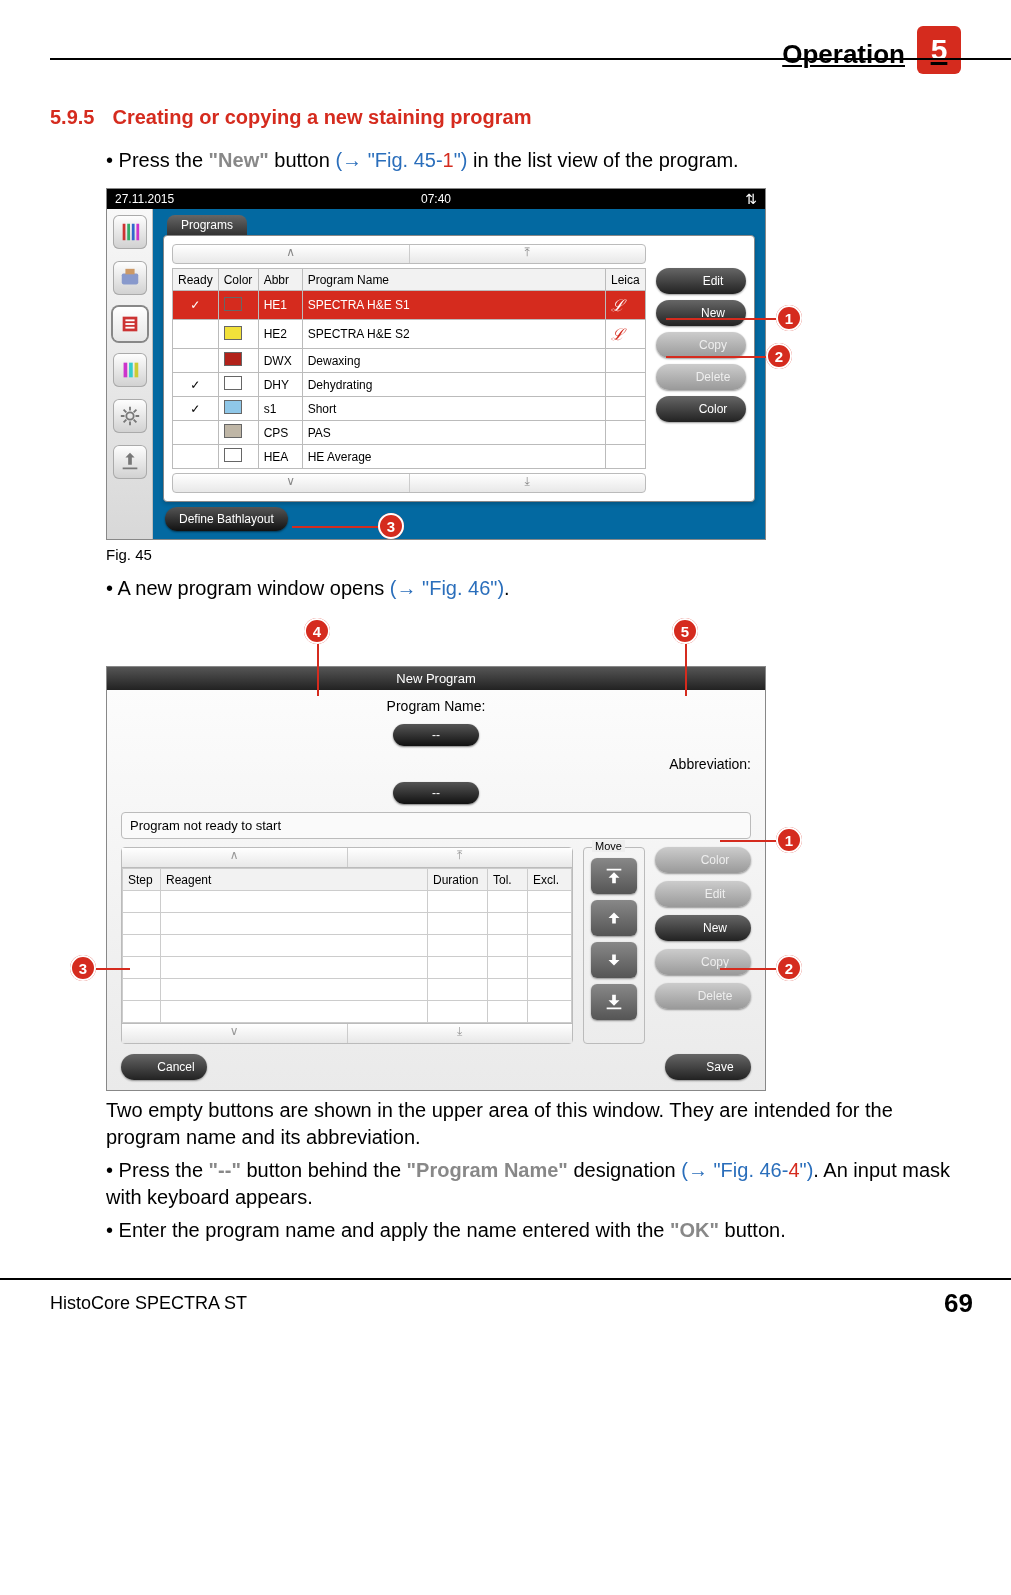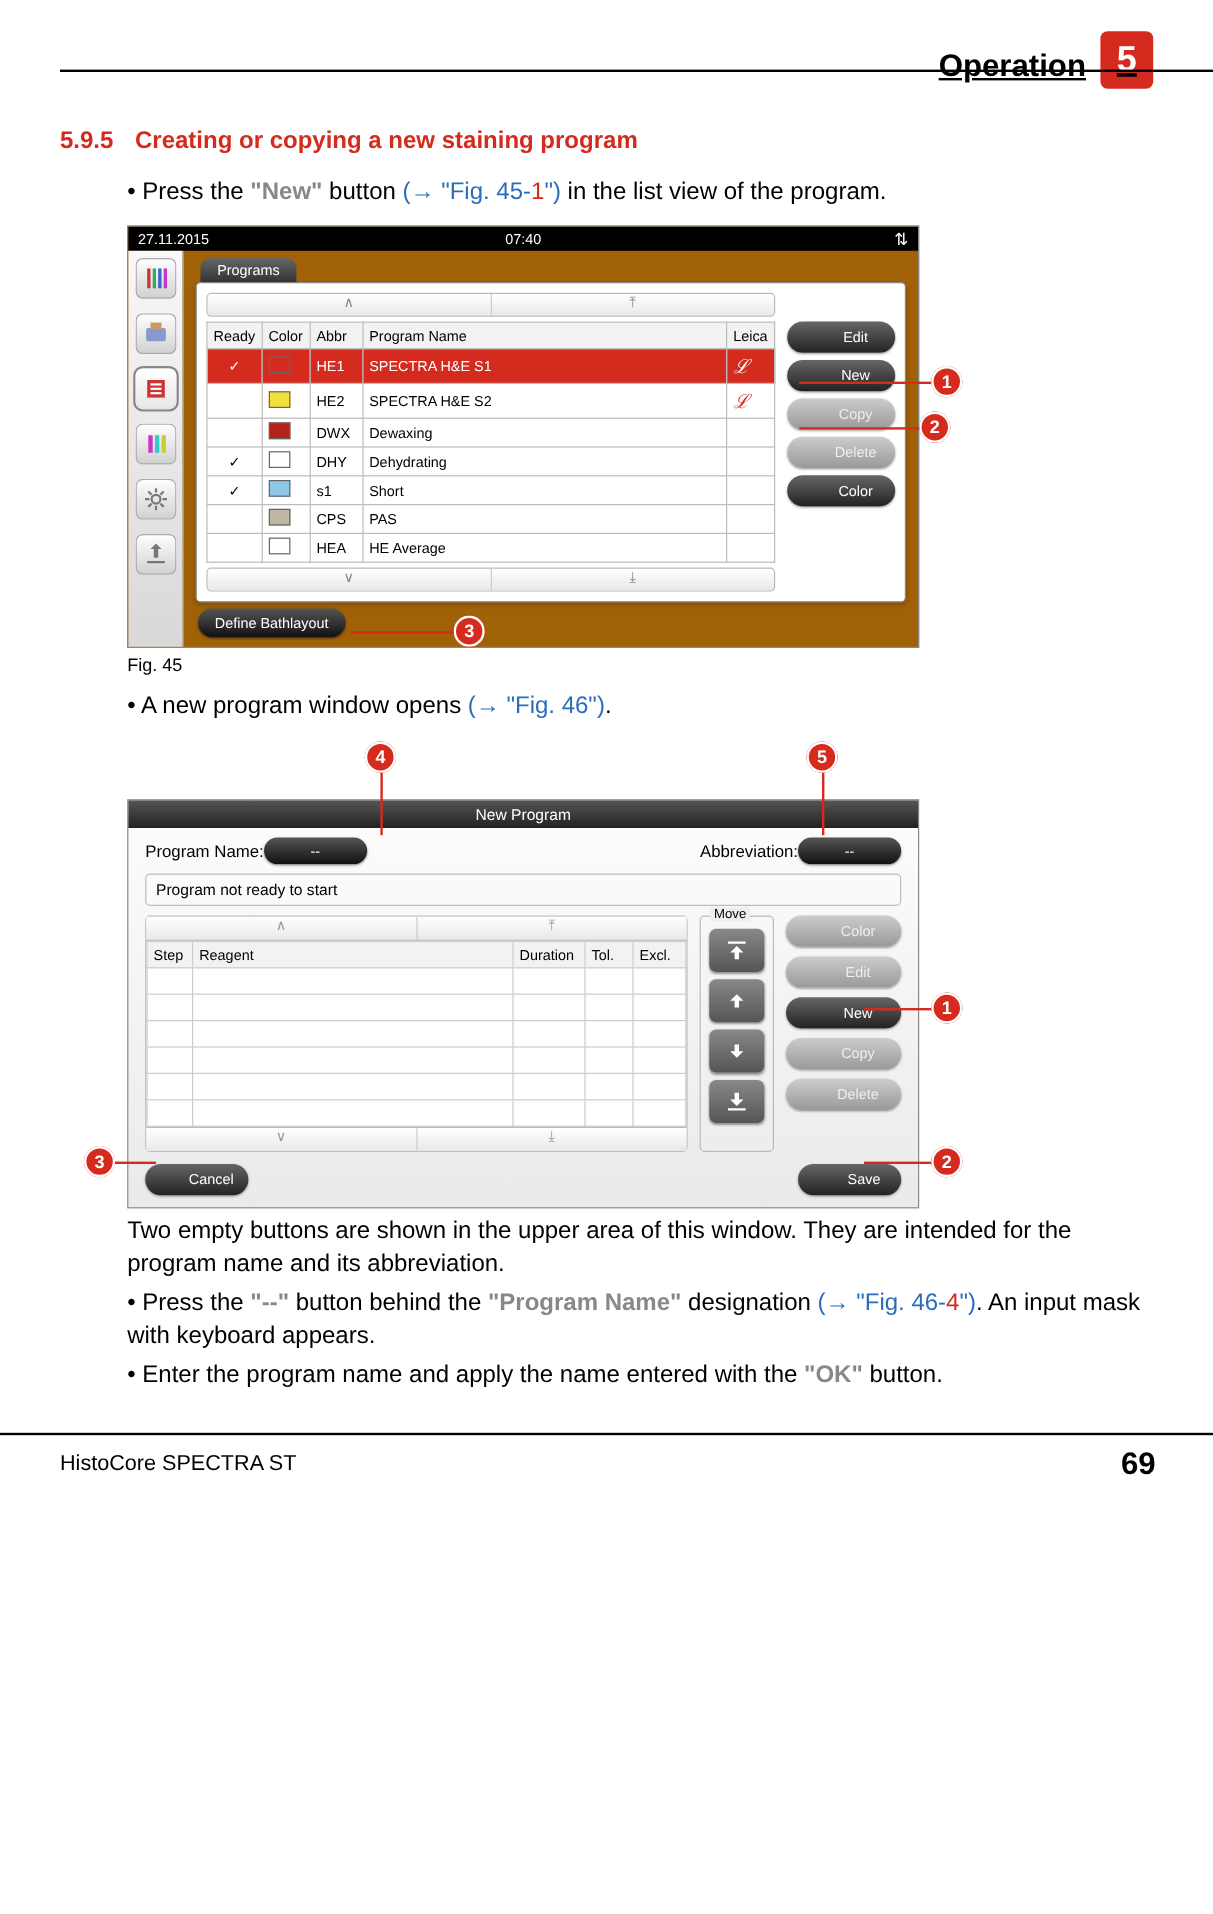--- a/index.html
+++ b/index.html
@@ -48,21 +48,21 @@
   .sec-num { display: inline-block; margin-right: 18px; }
   .body-text { font-size: 20px; line-height: 1.35; margin-left: 56px; }
   .bullet { margin: 6px 0; }
   .body-text .gray { color: #888; font-weight: bold; }
   .body-text .link { color: #2a6ebb; }
   .body-text .link .red { color: #d52b1e; }
   .fig-caption { font-size: 15px; margin: 6px 0 12px 56px; }
 
   
   .fig45-wrap { margin: 14px 0 4px 56px; width: 660px; position: relative; }
-  .fig45-frame { border: 1px solid #888; background: #a16207; }
+  .fig45-frame { border: 1px solid #888; background: #0369a1; }
   .fig45-top {
     background: #000; color: #fff; font-size: 12px;
     display: flex; align-items: center; justify-content: space-between;
     padding: 2px 8px; height: 20px;
   }
   .fig45-top .center { position: absolute; left: 0; right: 0; text-align: center; }
   .fig45-top .wifi { font-size: 14px; }
   .fig45-body { display: flex; }
   .fig45-left {
     width: 46px; background: linear-gradient(#f8f8f8,#d8d8d8);
@@ -134,22 +134,23 @@
   }
 
   
   .fig46-wrap { margin: 20px 0 4px 56px; width: 660px; position: relative; }
   .fig46-frame { border:1px solid #888; background: linear-gradient(#fdfdfd,#eaeaea); }
   .fig46-title {
     background: linear-gradient(#555,#222); color:#fff; font-size:13px;
     text-align:center; padding: 4px 0;
   }
   .fig46-row1 {
-    display:flex; align-items:center; padding: 8px 14px 4px 14px;
+    display:flex; align-items:center; gap: 10px; padding: 8px 14px 4px 14px;
     font-size: 14px;
+    flex-direction: column;
   }
   .mini-pill {
     width: 86px; height: 22px; border-radius: 11px;
     background: linear-gradient(#555,#111); color:#fff; font-size:12px;
     display:flex; align-items:center; justify-content:center;
     box-shadow: 0 1px 2px rgba(0,0,0,.5);
   }
   .status-bar {
     margin: 4px 14px 8px 14px; border:1px solid #bbb; border-radius:4px;
     padding: 5px 8px; font-size:13px; background:#fafafa;
@@ -187,21 +188,21 @@
   }
   .move-btn svg{width:22px;height:22px;fill:#fff;}
   .fig46-right { width:96px; display:flex; flex-direction:column; gap:8px; }
   .bottom-row { display:flex; justify-content:space-between; padding: 0 14px 10px 14px; }
   .bottom-row .pill{ width:86px; }
 
   
   .footer {
     border-top: 2px solid #000;
     margin-top: 34px;
-    padding: 8px 48px 20px 50px;
+    padding: 8px 38px 20px 50px;
     display:flex; justify-content:space-between; align-items:center;
     font-size: 18px;
   }
   .footer .pn { font-weight:bold; font-size:26px;}
 </style>
 </head>
 <body>
 
 <div class="page">
   <div class="header">

